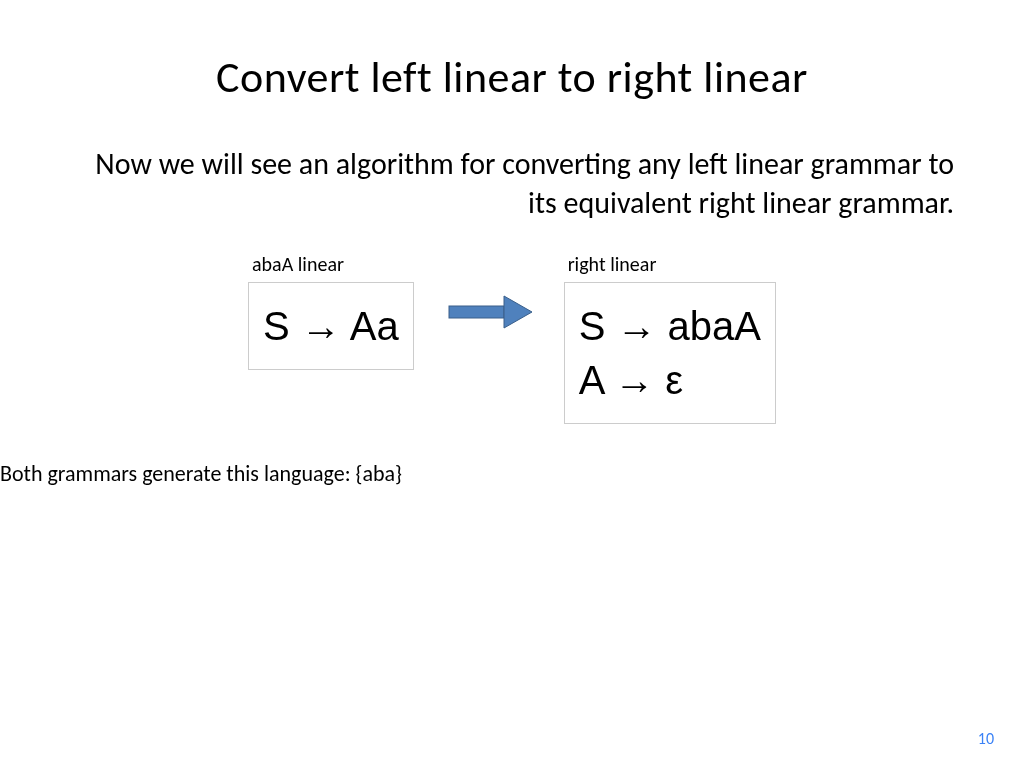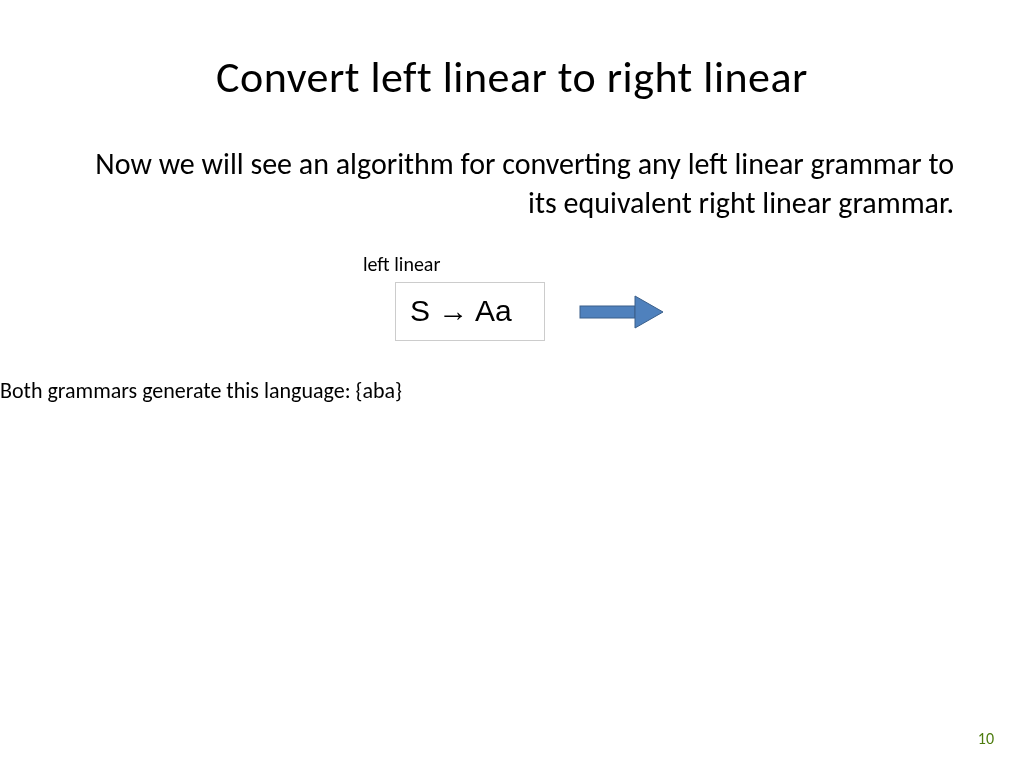--- a/index.html
+++ b/index.html
@@ -41,26 +41,25 @@
       display: flex;
       flex-direction: column;
     }
     .grammar-label {
       font-size: 20px;
       margin-bottom: 6px;
       padding-left: 4px;
     }
     .grammar-box {
       border: 1px solid #cccccc;
-      padding: 8px 14px;
-      font-size: 30px;
+      padding: 16px 14px;
+      font-size: 40px;
       font-family: Arial, sans-serif;
       line-height: 1.35;
       min-width: 150px;
-      margin-left: 36px;
     }
     .arrow-container {
       display: flex;
       align-items: center;
       justify-content: center;
       margin-top: 40px;
     }
     .arrow-svg {
       width: 90px;
       height: 40px;
@@ -68,42 +67,49 @@
     .caption {
       text-align: left;
       font-size: 22px;
       margin-top: 36px;
     }
     .page-number {
       position: absolute;
       bottom: 20px;
       right: 30px;
       font-size: 16px;
-      color: #4d7c0f;
+      color: #3b82f6;
     }
   </style>
 </head>
 <body>
 
 <h1 class="slide-title">Convert left linear to right linear</h1>
 
 <p class="body-text">Now we will see an algorithm for converting any left linear grammar to its equivalent right linear grammar.</p>
 
 <div class="diagram-container">
   <div class="grammar-block">
-    <div class="grammar-label">left linear</div>
+    <div class="grammar-label">abaA linear</div>
     <div class="grammar-box">
       <div>S → Aa</div>
     </div>
   </div>
 
   <div class="arrow-container">
     <svg class="arrow-svg" viewBox="0 0 90 40">
       <rect x="5" y="14" width="55" height="12" stroke="#3a5f8a" stroke-width="1" fill="#4f81bd"></rect>
       <polygon points="60,4 60,36 88,20" stroke="#3a5f8a" stroke-width="1" fill="#4f81bd"></polygon>
     </svg>
   </div>
 
+  <div class="grammar-block">
+    <div class="grammar-label">right linear</div>
+    <div class="grammar-box">
+      <div>S → abaA</div>
+      <div>A → ε</div>
+    </div>
+  </div>
 </div>
 
 <p class="caption">Both grammars generate this language: {aba}</p>
 
 <div class="page-number">10</div>
 
 </body></html>

